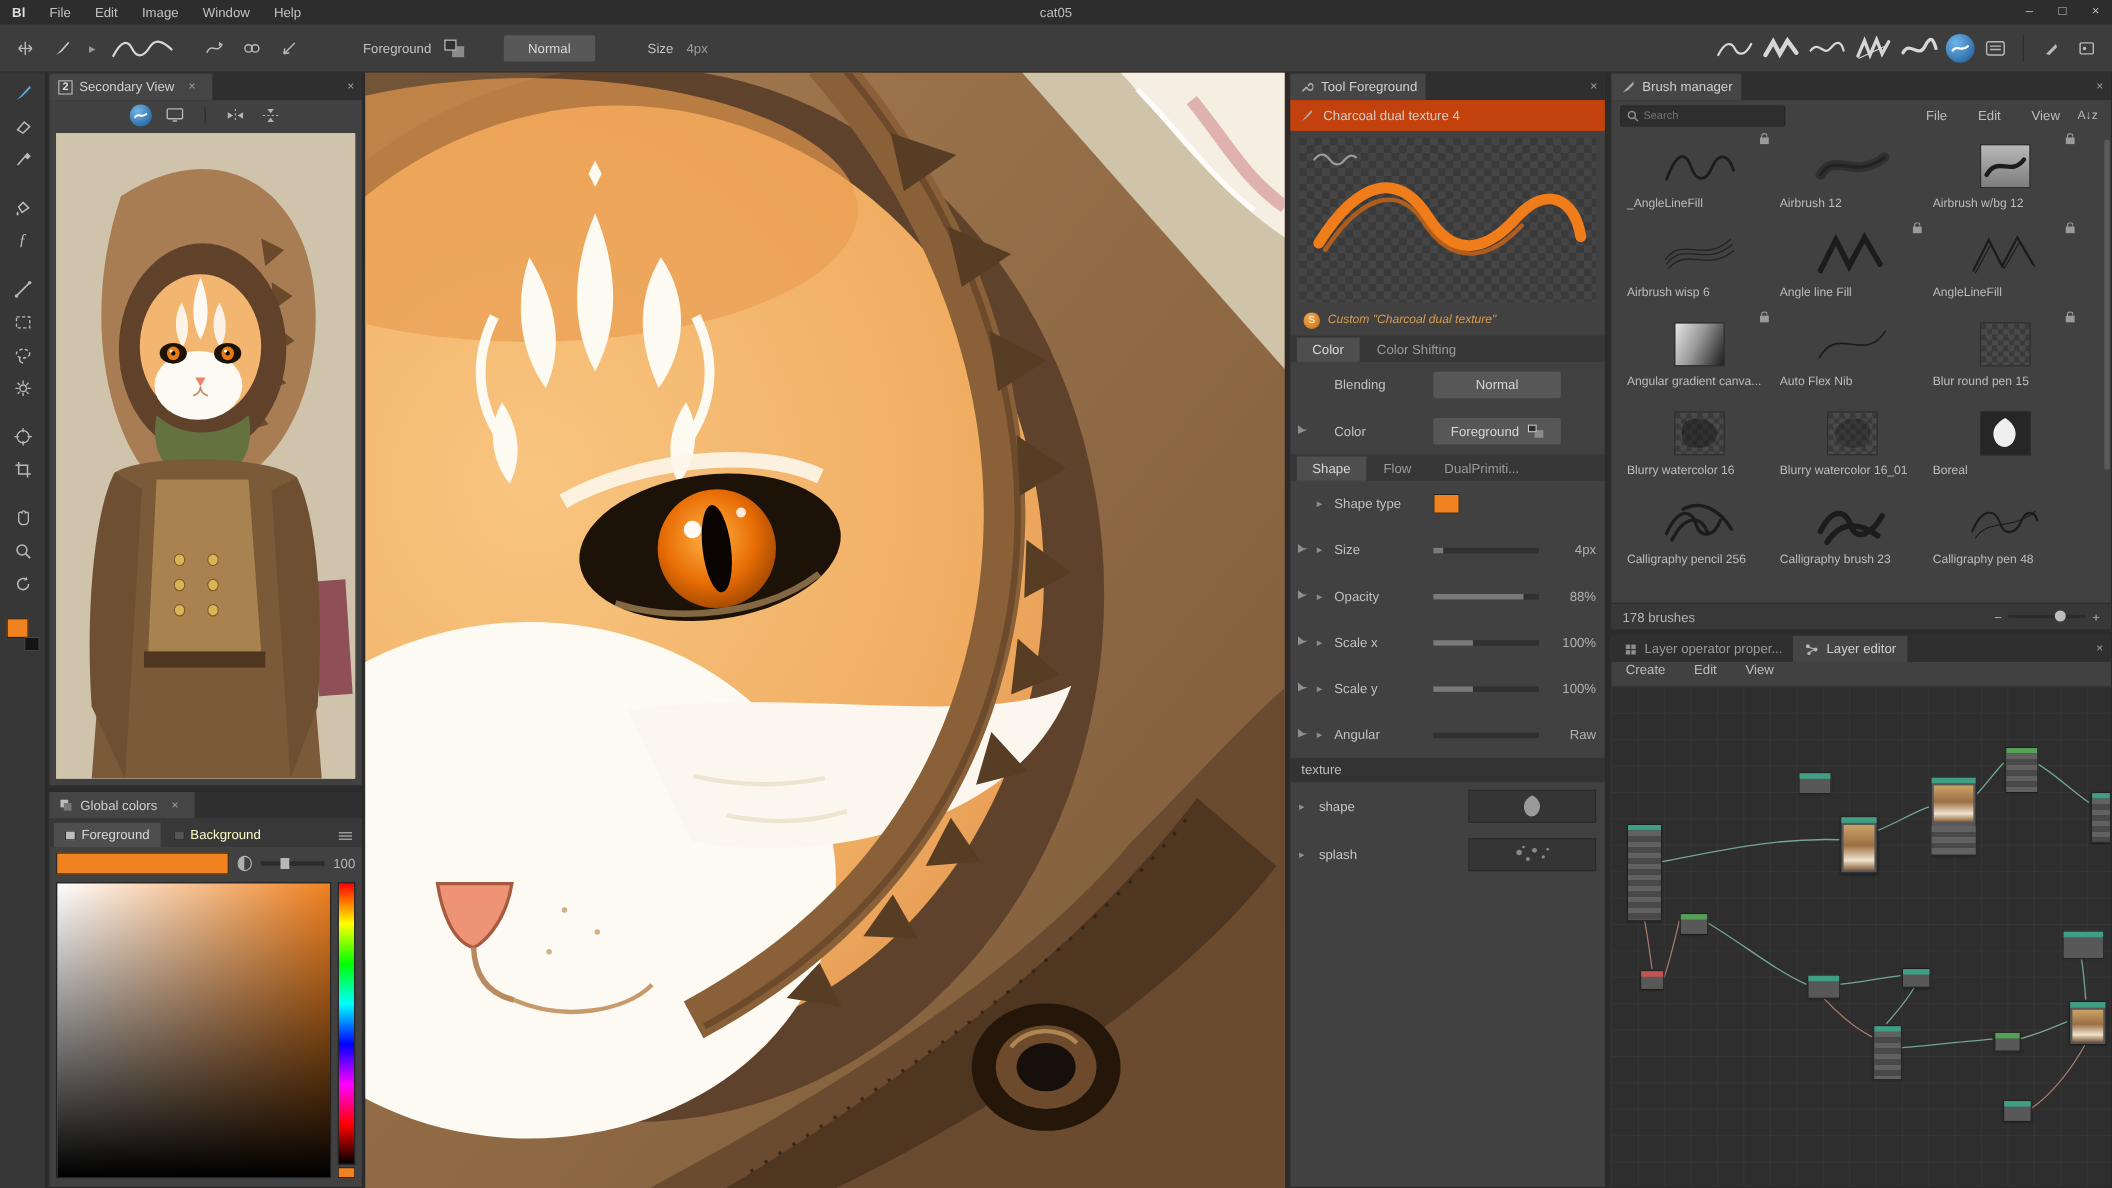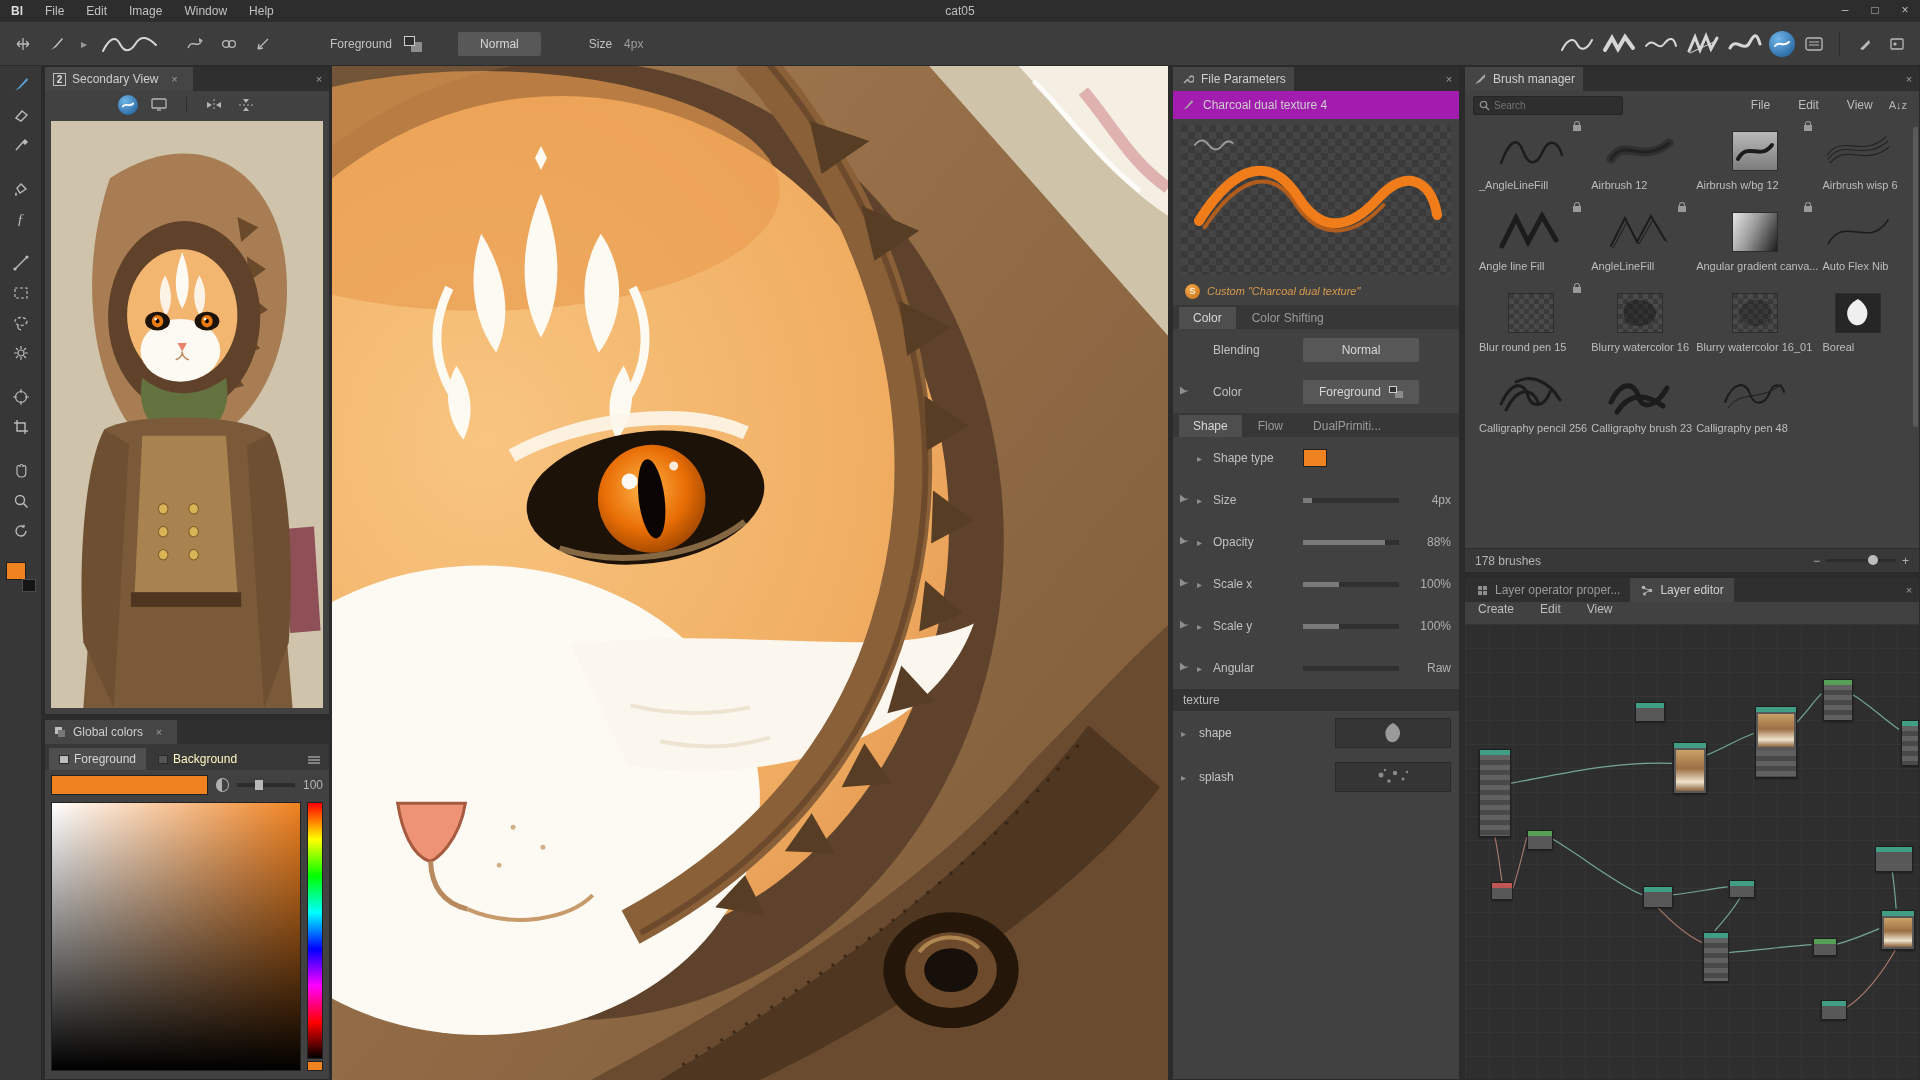--- a/index.html
+++ b/index.html
@@ -70,21 +70,21 @@
   .hue-col { width:16px; display:flex; flex-direction:column; }
   .hue-bar { flex:1; background:linear-gradient(to bottom,#f00,#ff0,#0f0,#0ff,#00f,#f0f,#f00 86%,#000); border:1px solid #222; }
   .hue-cur { height:10px; background:#f08220; border:1px solid #222; margin-top:2px; }
 
   
   #canvas { position:absolute; left:332px; top:66px; width:836px; height:1014px; background:#6e4f35; overflow:hidden; }
   #canvas svg { width:100%; height:100%; display:block; }
 
   
   #tool-params { left:1172px; top:66px; width:288px; bottom:0; }
-  .tp-name-row { height:28px; display:flex; align-items:center; gap:8px; padding:0 8px; background:#a21caf; flex:0 0 auto; color:#cfcfcf; }
+  .tp-name-row { height:28px; display:flex; align-items:center; gap:8px; padding:0 8px; background:#c2410c; flex:0 0 auto; color:#cfcfcf; }
   .tp-preview { height:150px; margin:6px 8px 2px 8px; background: repeating-conic-gradient(#454545 0% 25%, #3a3a3a 0% 50%) 0 0 / 14px 14px; position:relative; flex:0 0 auto; }
   .tp-preview svg { position:absolute; inset:0; width:100%; height:100%; }
   .tp-custom { height:28px; display:flex; align-items:center; gap:7px; padding:0 12px; flex:0 0 auto; }
   .coin { width:15px; height:15px; border-radius:50%; background:radial-gradient(circle at 35% 30%, #f2a94e, #c96f12); display:flex; align-items:center; justify-content:center; color:#fff; font-size:9px; }
   .tp-custom-label { font-style:italic; color:#d99a4e; font-size:11px; }
   .tp-tabs { height:24px; display:flex; align-items:flex-end; padding:0 6px; gap:2px; background:#373737; flex:0 0 auto; }
   .tp-tab { padding:4px 14px; color:#9a9a9a; }
   .tp-tab.active { background:#4e4e4e; color:#d8d8d8; }
   .tp-row { height:42px; display:flex; align-items:center; padding:0 8px 0 6px; gap:6px; flex:0 0 auto; }
   .ctrl-ic { width:12px; color:#8f8f8f; flex:0 0 auto; }
@@ -99,21 +99,21 @@
   .tex-row { height:44px; display:flex; align-items:center; gap:8px; padding:0 8px; flex:0 0 auto; }
   .tex-thumb { margin-left:auto; width:116px; height:30px; background:#353535; border:1px solid #2a2a2a; display:flex; align-items:center; justify-content:center; }
 
   
   #brush-manager { left:1464px; top:66px; width:456px; height:507px; }
   .bm-menu { height:28px; display:flex; align-items:center; gap:4px; padding:0 8px; flex:0 0 auto; }
   .search-box { width:150px; height:19px; background:#2e2e2e; border:1px solid #262626; border-radius:2px; display:flex; align-items:center; padding:0 5px; gap:4px; }
   .search-box input { background:transparent; border:none; outline:none; color:#c9c9c9; font-size:10px; width:110px; font-family:"Liberation Sans",sans-serif; }
   .bm-menu-item { padding:0 12px; color:#bdbdbd; }
   .bm-sort { margin-left:auto; color:#b5b5b5; font-size:11px; padding-right:4px; }
-  .bm-grid { flex:1; display:grid; grid-template-columns:repeat(4,1fr); grid-auto-rows:81px; padding:2px 27px 0 10px; overflow:hidden; }
+  .bm-grid { flex:1; display:grid; grid-template-columns:repeat(3,1fr); grid-auto-rows:81px; padding:2px 27px 0 10px; overflow:hidden; }
   .bcell { position:relative; padding-top:2px; }
   .bthumb { height:56px; display:flex; align-items:center; justify-content:center; position:relative; }
   .blabel { font-size:11px; color:#bdbdbd; padding-left:4px; white-space:nowrap; overflow:hidden; }
   .lock { position:absolute; right:6px; top:2px; width:8px; height:6px; background:#9a9a9a; }
   .lock:before { content:''; position:absolute; top:-4px; left:1px; width:4px; height:4px; border:1px solid #9a9a9a; border-bottom:none; border-radius:3px 3px 0 0; }
   .box-checker { width:46px; height:40px; background: repeating-conic-gradient(#4a4a4a 0% 25%, #3a3a3a 0% 50%) 0 0 / 10px 10px; border:1px solid #2d2d2d; position:relative; overflow:hidden; }
   .box-grad { width:46px; height:40px; background:linear-gradient(115deg,#e6e6e6 0%,#9a9a9a 45%,#1c1c1c 100%); border:1px solid #2d2d2d; }
   .box-dark { width:46px; height:40px; background:#262626; border:1px solid #2d2d2d; display:flex; align-items:center; justify-content:center; }
   .wblob { position:absolute; inset:6px; background:rgba(20,20,20,.45); border-radius:40% 60% 55% 45%; }
   .bm-status { height:24px; display:flex; align-items:center; padding:0 10px; background:#383838; border-top:1px solid #2c2c2c; flex:0 0 auto; color:#b5b5b5; }
@@ -566,21 +566,21 @@
 </div>
 
 <div id="tool-params" class="panel">
   <div class="panel-head">
     <div class="panel-tab">
       <span class="head-ic">
         <svg width="12" height="12" viewBox="0 0 12 12">
             <path d="M2,10 L6,6 M6,6 a3,3 0 1 0 3,-3 l-2,2" stroke="#a8a8a8" stroke-width="1.6" fill="none"></path>
           </svg>
       </span>
-      <span>File Parameters</span>
+      <span>Tool Foreground</span>
     </div>
     <span class="spacer"></span>
     <span class="xbtn">×</span>
   </div>
   <div class="tp-name-row">
     <span class="head-ic">
       <svg width="12" height="12" viewBox="0 0 12 12">
           <path d="M1,11 L4,8 L10,1 L11,3 L5,9 Z" fill="#a8a8a8"></path>
         </svg>
     </span>

